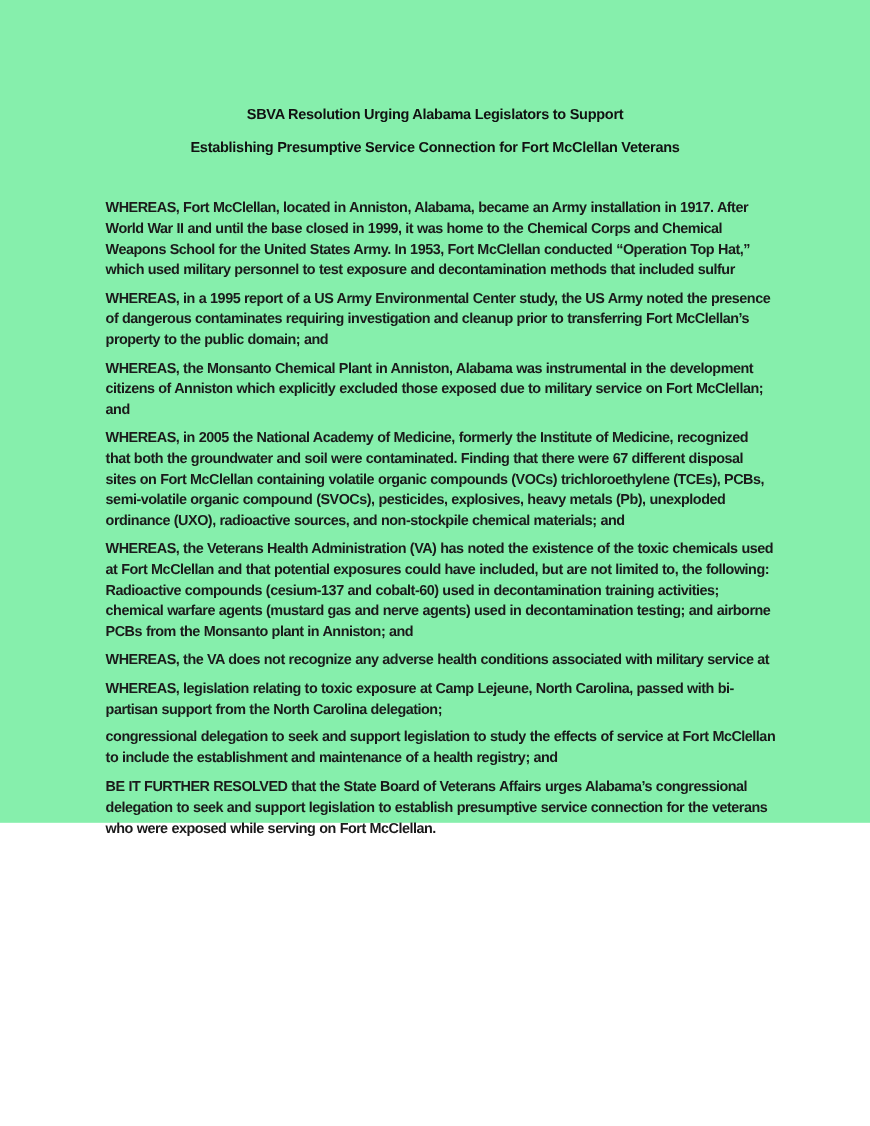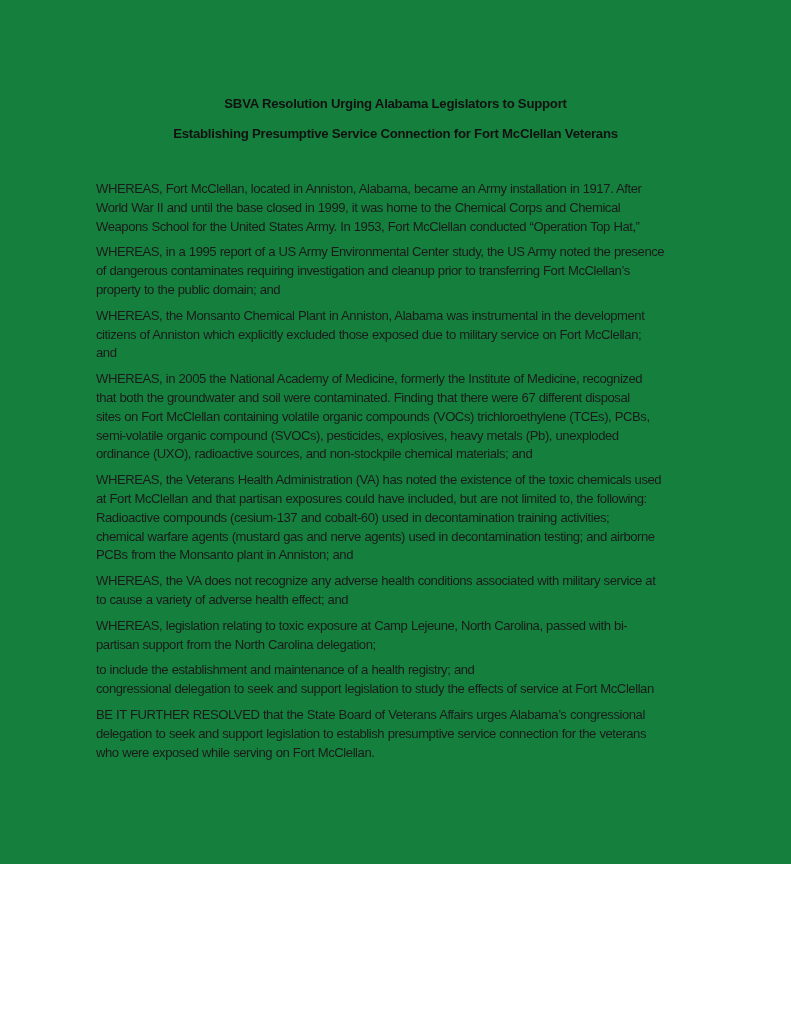--- a/index.html
+++ b/index.html
@@ -13,22 +13,22 @@
       position: relative;
       overflow: hidden;
       color: #1a1a1a;
       font-family: "Liberation Sans", sans-serif;
     }
     .page {
       position: absolute;
       left: 0;
       top: 0;
       width: 791px;
-      height: 864px;
-      background: #15803d;
+      height: 748px;
+      background: #86efac;
     }
     .title {
       position: absolute;
       left: 0;
       width: 791px;
       text-align: center;
       font-weight: bold;
       font-size: 13.2px;
       letter-spacing: -0.25px;
       color: #111;
@@ -38,20 +38,21 @@
     .title-2 { top: 126px; }
 
     .body {
       position: absolute;
       left: 96px;
       top: 180px;
       width: 640px;
     }
     .para {
       margin: 0 0 7px 0;
+      font-weight: bold;
     }
     .line {
       display: block;
       font-size: 13.1px;
       line-height: 18.8px;
       height: 18.8px;
       letter-spacing: -0.45px;
       word-spacing: 0.3px;
       white-space: nowrap;
       color: #1a1a1a;
@@ -63,20 +64,21 @@
 <div class="page">
   <div class="title title-1">SBVA Resolution Urging Alabama Legislators to Support</div>
   <div class="title title-2">Establishing Presumptive Service Connection for Fort McClellan Veterans</div>
 
   <div class="body">
 
     <p class="para">
       <span class="line">WHEREAS, Fort McClellan, located in Anniston, Alabama, became an Army installation in 1917. After</span>
       <span class="line">World War II and until the base closed in 1999, it was home to the Chemical Corps and Chemical</span>
       <span class="line">Weapons School for the United States Army. In 1953, Fort McClellan conducted “Operation Top Hat,”</span>
+      <span class="line">which used military personnel to test exposure and decontamination methods that included sulfur</span>
     </p>
 
     <p class="para">
       <span class="line">WHEREAS, in a 1995 report of a US Army Environmental Center study, the US Army noted the presence</span>
       <span class="line">of dangerous contaminates requiring investigation and cleanup prior to transferring Fort McClellan’s</span>
       <span class="line">property to the public domain; and</span>
     </p>
 
     <p class="para">
       <span class="line">WHEREAS, the Monsanto Chemical Plant in Anniston, Alabama was instrumental in the development</span>
@@ -87,39 +89,38 @@
     <p class="para">
       <span class="line">WHEREAS, in 2005 the National Academy of Medicine, formerly the Institute of Medicine, recognized</span>
       <span class="line">that both the groundwater and soil were contaminated. Finding that there were 67 different disposal</span>
       <span class="line">sites on Fort McClellan containing volatile organic compounds (VOCs) trichloroethylene (TCEs), PCBs,</span>
       <span class="line">semi-volatile organic compound (SVOCs), pesticides, explosives, heavy metals (Pb), unexploded</span>
       <span class="line">ordinance (UXO), radioactive sources, and non-stockpile chemical materials; and</span>
     </p>
 
     <p class="para">
       <span class="line">WHEREAS, the Veterans Health Administration (VA) has noted the existence of the toxic chemicals used</span>
-      <span class="line">at Fort McClellan and that partisan exposures could have included, but are not limited to, the following:</span>
+      <span class="line">at Fort McClellan and that potential exposures could have included, but are not limited to, the following:</span>
       <span class="line">Radioactive compounds (cesium-137 and cobalt-60) used in decontamination training activities;</span>
       <span class="line">chemical warfare agents (mustard gas and nerve agents) used in decontamination testing; and airborne</span>
       <span class="line">PCBs from the Monsanto plant in Anniston; and</span>
     </p>
 
     <p class="para">
       <span class="line">WHEREAS, the VA does not recognize any adverse health conditions associated with military service at</span>
-      <span class="line">to cause a variety of adverse health effect; and</span>
     </p>
 
     <p class="para">
       <span class="line">WHEREAS, legislation relating to toxic exposure at Camp Lejeune, North Carolina, passed with bi-</span>
       <span class="line">partisan support from the North Carolina delegation;</span>
     </p>
 
     <p class="para">
+      <span class="line">congressional delegation to seek and support legislation to study the effects of service at Fort McClellan</span>
       <span class="line">to include the establishment and maintenance of a health registry; and</span>
-      <span class="line">congressional delegation to seek and support legislation to study the effects of service at Fort McClellan</span>
     </p>
 
     <p class="para">
       <span class="line">BE IT FURTHER RESOLVED that the State Board of Veterans Affairs urges Alabama’s congressional</span>
       <span class="line">delegation to seek and support legislation to establish presumptive service connection for the veterans</span>
       <span class="line">who were exposed while serving on Fort McClellan.</span>
     </p>
 
   </div>
 </div>

